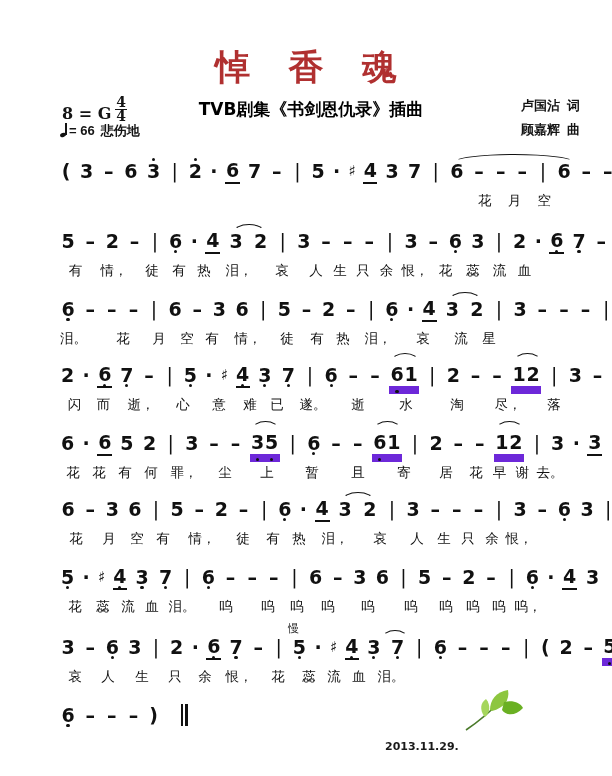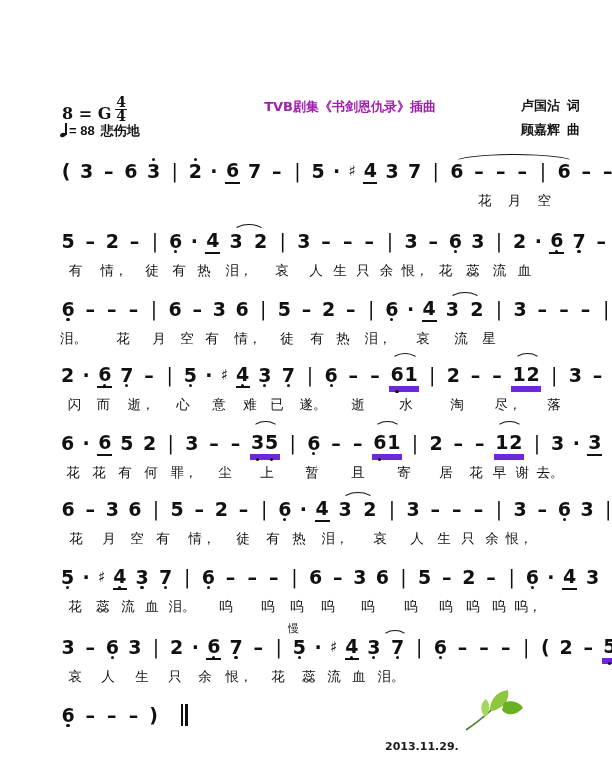--- a/index.html
+++ b/index.html
@@ -88,25 +88,25 @@
   .tempo .mood {
     font-family: "DejaVu Sans", sans-serif;
     margin-left: 6px;
     font-size: 13px;
   }
 
   .subtitle {
     position: absolute;
     left: 186px; top: 98px;
     width: 250px;
-    text-align: right;
-    font-size: 13px;
-    font-weight: bold;
-    font-family: "DejaVu Sans", sans-serif;
-    color: #a21caf;
+    text-align: center;
+    font-size: 17px;
+    font-weight: bold;
+    font-family: "DejaVu Sans", sans-serif;
+    color: #000000;
   }
   .subtitle2 {
     position: absolute;
     left: 186px; top: 120px;
     width: 250px;
     text-align: center;
     font-size: 12.5px;
     font-weight: bold;
     font-family: "DejaVu Sans", sans-serif;
     letter-spacing: 2px;
@@ -200,21 +200,21 @@
   .dot  { width: 9px; }
   .bar  { width: 13px; font-weight: normal; }
   .paren { width: 12px; }
   .sharp { width: 9px; font-size: 15px; line-height: 27px; }
 
   
   .pair {
     position: relative;
     display: inline-block;
     vertical-align: top;
-    border-bottom: 6px solid #6d28d9;
+    border-bottom: 8px solid #6d28d9;
     line-height: 24px;
     padding: 0 1px;
   }
   .pair .pn { display: inline-block; position: relative; text-align:center; }
   .pair .pn.lo::after {
     content: "";
     position: absolute;
     left: 50%; bottom: -7px;
     width: 3.2px; height: 3.2px;
     margin-left: -1.6px;
@@ -279,27 +279,28 @@
     position: absolute;
     left: 460px; top: 688px;
     width: 64px; height: 46px;
   }
 </style>
 </head>
 <body>
 
 <div class="sheet">
 
+  <div class="title">悼 香 魂</div>
 
   <div class="keybox">
     <span>8 = G</span><span class="frac"><span>4</span><br><span style="border-top:1.6px solid #141414;display:inline-block;padding:0 1px;">4</span></span>
   </div>
 
   <div class="tempo">
-    <span class="qn"></span><span>= 88</span><span class="mood">悲伤地</span>
+    <span class="qn"></span><span>= 66</span><span class="mood">悲伤地</span>
   </div>
 
   <div class="subtitle">TVB剧集《书剑恩仇录》插曲</div>
 
   <div class="credit lyricist">
     <span>卢国沾</span><span class="role">词</span>
   </div>
   <div class="credit composer">
     <span>顾嘉辉</span><span class="role">曲</span>
   </div>

